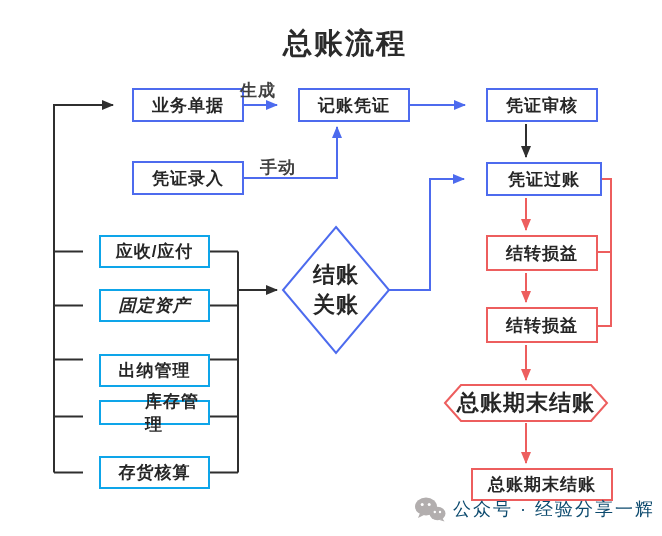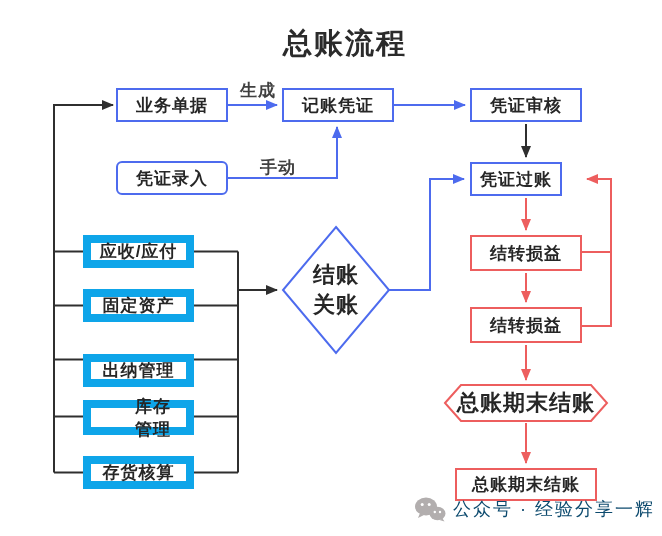--- a/index.html
+++ b/index.html
@@ -10,23 +10,24 @@
   .title{
     position:absolute;top:10px;left:0;width:662px;margin:14px;
     text-align:center;font-size:29px;font-weight:700;color:#2b2b2b;letter-spacing:2px;
   }
   .wires{position:absolute;left:0;top:0;z-index:1;}
   .node{
     position:absolute;z-index:2;background:#ffffff;
     display:flex;align-items:center;justify-content:center;
     font-size:17px;font-weight:700;color:#262626;letter-spacing:1px;
     box-sizing:border-box;
+    margin-left:16px;
   }
   .node.blue{border:2px solid #4d6bee;}
-  .node.black{border:8px solid #0ea5e9;}
+  .node.black{border:2px solid #0ea5e9;}
   .node.red{border:2px solid #ed5e5e;}
   .shape-label{
     position:absolute;z-index:3;display:flex;flex-direction:column;
     align-items:center;justify-content:center;
     font-size:22px;font-weight:700;color:#262626;letter-spacing:1px;background:transparent;
   }
   .edge-label{
     position:absolute;z-index:3;text-align:center;
     font-size:17px;font-weight:700;color:#404040;letter-spacing:1px;
   }
@@ -90,31 +91,31 @@
     </g>
 
     <polygon points="336,227 389,290 336,353 283,290" fill="#ffffff" stroke="#4d6bee" stroke-width="2"></polygon>
 
     <polygon points="445,403 461,385 591,385 607,403 591,421 461,421" fill="#ffffff" stroke="#ed5e5e" stroke-width="2"></polygon>
   </svg>
 
   <div class="node blue" style="left:116px;top:88px;width:112px;height:34px;">业务单据</div>
   <div class="node blue" style="left:282px;top:88px;width:112px;height:34px;">记账凭证</div>
   <div class="node blue" style="left:470px;top:88px;width:112px;height:34px;">凭证审核</div>
-  <div class="node blue" style="left:116px;top:161px;width:112px;height:34px;border-radius:6px;">凭证录入</div>
-  <div class="node blue" style="left:470px;top:162px;width:92px;height:34px;">凭证过账</div>
+  <div class="node blue" style="left:116px;top:161px;width:112px;height:34px;">凭证录入</div>
+  <div class="node blue" style="left:470px;top:162px;width:116px;height:34px;">凭证过账</div>
 
   <div class="node red" style="left:470px;top:235px;width:112px;height:36px;">结转损益</div>
   <div class="node red" style="left:470px;top:307px;width:112px;height:36px;">结转损益</div>
   <div class="node red" style="left:455px;top:468px;width:142px;height:33px;">总账期末结账</div>
 
   <div class="node black" style="left:83px;top:235px;width:111px;height:33px;">应收/应付</div>
-  <div class="node black" style="left:83px;top:289px;width:111px;height:33px;">固定资产</div>
+  <div class="node black" style="left:83px;top:289px;width:111px;height:33px;font-style:italic;">固定资产</div>
   <div class="node black" style="left:83px;top:354px;width:111px;height:33px;">出纳管理</div>
-  <div class="node black" style="left:83px;top:400px;width:111px;height:35px;padding-left:44px;">库存管理</div>
+  <div class="node black" style="left:83px;top:400px;width:111px;height:25px;padding-left:44px;">库存管理</div>
   <div class="node black" style="left:83px;top:456px;width:111px;height:33px;">存货核算</div>
 
   <div class="shape-label" style="left:300px;top:262px;width:72px;height:56px;">
     <span>结账</span>
     <span>关账</span>
   </div>
 
   <div class="shape-label" style="left:445px;top:385px;width:162px;height:36px;">总账期末结账</div>
 
   <div class="edge-label" style="left:232px;top:79px;width:52px;">生成</div>

